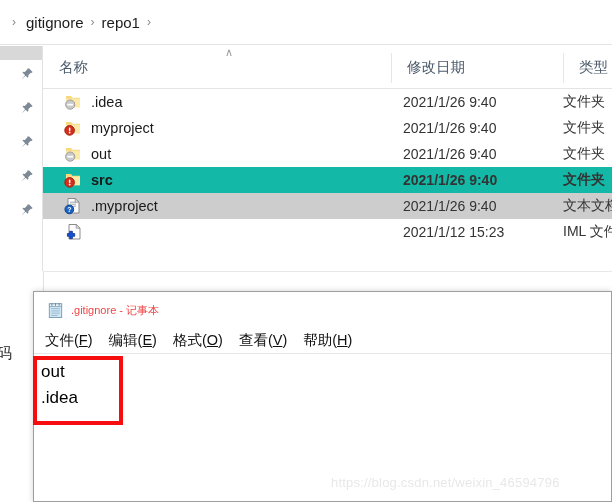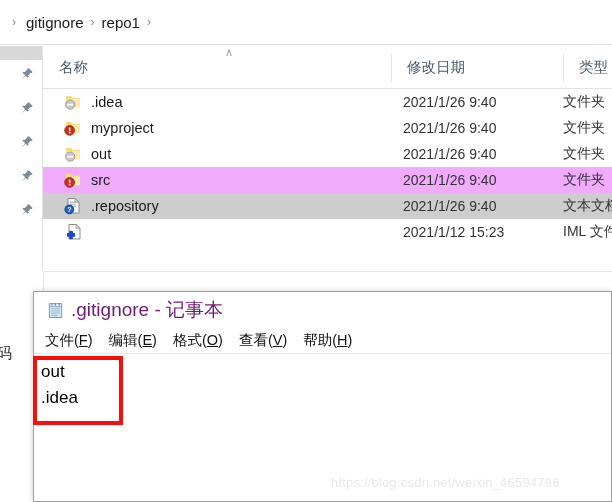--- a/index.html
+++ b/index.html
@@ -40,21 +40,21 @@
   .colhead .hcell{
     position:absolute;top:0;height:43px;display:flex;align-items:center;
     font-size:14.5px;color:#4a5a6a;padding-left:16px;box-sizing:border-box;
   }
   .colhead .hsplit{position:absolute;top:7px;width:1px;height:30px;background:#e6e6e6;}
   .sortmark{position:absolute;top:1px;left:182px;font-size:11px;color:#9a9a9a;line-height:1;}
 
   
   .filelist{position:absolute;left:43px;top:89px;width:569px;height:182px;background:#ffffff;}
   .row{position:absolute;left:0;width:569px;height:26px;display:flex;align-items:center;}
-  .row.sel-blue{background:#f0abfc;}
+  .row.sel-blue{background:#14b8a6;font-weight:bold;}
   .row.sel-gray{background:#cdcdcd;}
   .row .ico{position:absolute;left:20px;top:3px;width:20px;height:20px;}
   .row .nm{position:absolute;left:48px;font-size:14.5px;color:#1a1a1a;white-space:nowrap;}
   .row .dt{position:absolute;left:360px;font-size:14px;color:#333333;white-space:nowrap;}
   .row .tp{position:absolute;left:520px;font-size:14px;color:#333333;white-space:nowrap;}
 
   
   .bgtext{position:absolute;left:-3px;top:344px;font-size:15px;color:#1a1a1a;}
 
   
@@ -65,21 +65,21 @@
   #notepad{
     position:absolute;left:33px;top:291px;width:579px;height:211px;
     background:#ffffff;border:1px solid #9e9e9e;box-sizing:border-box;
     box-shadow:0 0 6px rgba(0,0,0,.18);
   }
   .np-title{
     position:absolute;left:0;top:0;width:100%;height:36px;
     display:flex;align-items:center;padding-left:12px;box-sizing:border-box;
   }
   .np-title .npicon{width:19px;height:19px;margin-right:6px;}
-  .np-title .nptext{font-size:19px;color:#701a75;white-space:nowrap;}
+  .np-title .nptext{font-size:11px;color:#ef4444;white-space:nowrap;}
   .np-menu{
     position:absolute;left:0;top:36px;width:100%;height:26px;
     display:flex;align-items:center;padding-left:11px;box-sizing:border-box;
     border-bottom:1px solid #e6e6e6;
   }
   .np-menu .mi{font-size:14.5px;color:#111111;margin-right:16px;white-space:nowrap;text-align:center;}
   .np-menu .mi u{text-decoration:underline;}
   .np-body{
     position:absolute;left:1px;top:63px;right:1px;bottom:1px;background:#ffffff;
     padding:4px 0 0 6px;box-sizing:border-box;
@@ -228,21 +228,21 @@
           <path d="M12.2 2.5L16 6.2h-3.8z" fill="#e3e3e3" stroke="#8b8b8b" stroke-width=".8"></path>
           <g stroke="#9aa0a6" stroke-width=".9">
             <line x1="7" y1="6.2" x2="13" y2="6.2"></line>
               <line x1="7" y1="8.2" x2="13" y2="8.2"></line>
             <line x1="7" y1="10.2" x2="13" y2="10.2"></line>
           </g>
           <circle cx="6.3" cy="13.4" r="4.4" fill="#1c63c4" stroke="#0e3f86" stroke-width=".9"></circle>
           <text x="6.3" y="16" font-size="7" font-family="Liberation Sans, sans-serif" font-weight="bold" fill="#ffffff" text-anchor="middle">?</text>
         </svg>
       </span>
-      <span class="nm">.repository</span>
+      <span class="nm">.myproject</span>
       <span class="dt">2021/1/26 9:40</span>
       <span class="tp">文本文档</span>
     </div>
 
     <div class="row" style="top:130px;">
       <span class="ico">
         <svg width="20" height="20" viewBox="0 0 20 20">
           <path d="M6 2.5h7.2L17 6.2V17H6z" fill="#fdfdfd" stroke="#8b8b8b" stroke-width="1"></path>
           <path d="M13.2 2.5L17 6.2h-3.8z" fill="#e8e8e8" stroke="#8b8b8b" stroke-width=".8"></path>
           <path d="M4.4 11.6h2.3V9.3h2.7v2.3h2.3v2.7H9.4v2.3H6.7v-2.3H4.4z" fill="#1550d8" stroke="#0c2f8a" stroke-width=".8"></path>

